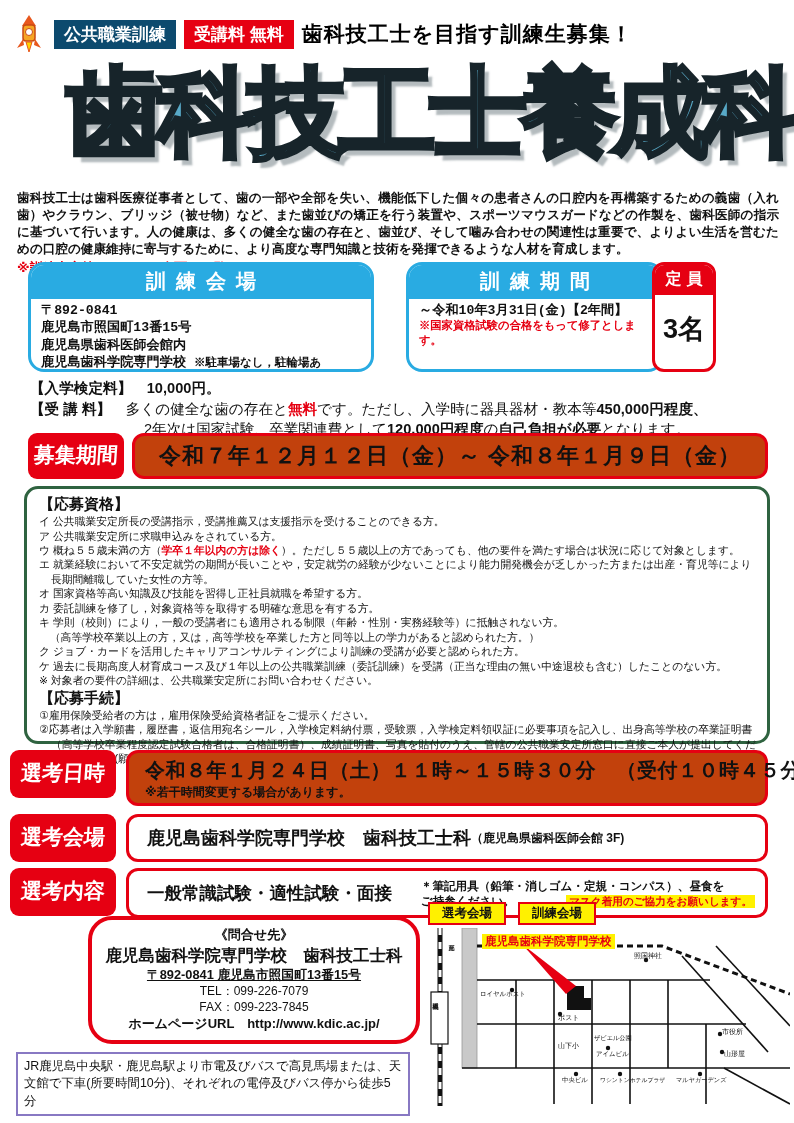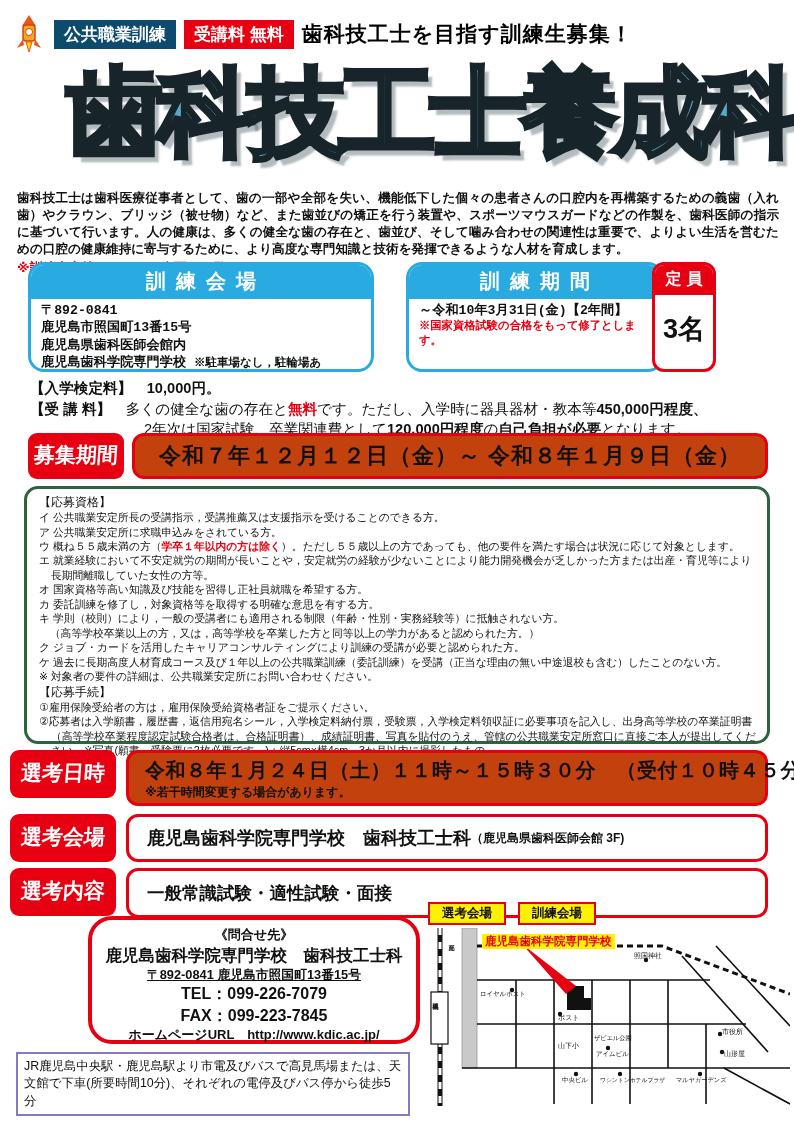--- a/index.html
+++ b/index.html
@@ -50,21 +50,21 @@
   .fees .normal { font-weight:normal; }
   .fees .indent { padding-left:114px; }
   
   .rbadge { position:absolute; background:#e60012; border-radius:9px; color:#fff; font-weight:bold; text-align:center; }
   .rbadge span { display:inline-block; transform:skewX(-4deg); }
   .yellowbar { position:absolute; background:#c2410c; border:3px solid #e60012; border-radius:12px; }
   .recruit-badge { top:433px; left:28px; width:96px; height:46px; font-size:21px; line-height:44px; }
   .recruit-bar { top:433px; left:132px; width:636px; height:46px; text-align:center; font-size:22px; font-weight:bold; line-height:40px; letter-spacing:1px; }
   
   .green-box { position:absolute; top:486px; left:24px; width:746px; height:258px; border:3px solid #2f6340; border-radius:14px; padding:5px 10px 0 12px; font-size:10.8px; line-height:1.34; }
-  .green-box .sec-title { font-weight:normal; font-size:12px; }
+  .green-box .sec-title { font-weight:bold; font-size:15px; }
   .green-box .item { padding-left:1.1em; text-indent:-1.1em; }
   .green-box .red-strong { color:#e60012; font-weight:bold; }
   
   .sel-badge { width:106px; height:48px; font-size:21px; line-height:46px; left:10px; }
   .dt-badge { top:750px; }
   .dt-box { top:750px; left:126px; width:642px; height:56px; padding:4px 14px 0 16px; }
   .dt-main { font-size:20px; font-weight:bold; letter-spacing:.5px; white-space:nowrap; }
   .dt-note { font-size:12px; font-weight:bold; }
   .venue2-badge { top:814px; }
   .whitebox { position:absolute; background:#fff; border:3px solid #e60012; border-radius:12px; }
@@ -74,21 +74,21 @@
   .content-badge { top:868px; }
   .content-box { top:868px; left:126px; width:642px; height:50px; display:flex; align-items:center; padding:0 10px 0 18px; }
   .content-main { font-size:17.5px; font-weight:bold; white-space:nowrap;text-align:center; }
   .content-notes { margin-left:auto; font-size:11.6px; font-weight:bold; line-height:1.3; text-align:left; }
   .mask-note { display:inline-block; background:#fff100; color:#e60012; font-size:10.6px; font-weight:bold; padding:0 3px; margin-left:48px; }
   
   .contact { position:absolute; top:916px; left:88px; width:332px; height:128px; border:4px solid #e60012; border-radius:24px; text-align:center; padding-top:6px; line-height:1.35; }
   .c-title { font-size:13px; font-weight:bold; }
   .c-name { font-size:16.5px; font-weight:bold; white-space:nowrap; }
   .c-addr { font-size:12.8px; font-weight:bold;text-decoration:underline; }
-  .c-tel, .c-fax { font-size:16px; font-weight:bold;text-align:center; }
+  .c-tel, .c-fax { font-size:12px; font-weight:normal;text-align:center; }
   .c-url { font-size:13px; font-weight:bold; }
   
   .access { position:absolute; top:1052px; left:16px; width:394px; border:2px solid #8878c3; padding:4px 6px; font-size:12.4px; line-height:1.4; }
   
   .map { position:absolute; top:902px; left:424px; width:366px; height:210px; }
   .map-badges { position:absolute; top:0; left:4px; display:flex; gap:12px; }
   .map-badge { background:#fff100; border:2px solid #e60012; font-size:12.5px; font-weight:bold; padding:1px 12px; color:#111; }
   .map-svg { position:absolute; top:26px; left:0; }
   .school-label { position:absolute; top:32px; left:58px; background:#fff100; color:#e60012; font-size:11.5px; font-weight:bold; padding:0 3px; white-space:nowrap; }
   .vtext { writing-mode:vertical-rl; }
@@ -186,20 +186,25 @@
 
   <div class="rbadge sel-badge venue2-badge"><span>選考会場</span></div>
   <div class="whitebox venue2-box">
     <span class="venue2-main">鹿児島歯科学院専門学校　歯科技工士科</span>
     <span class="venue2-sub">（鹿児島県歯科医師会館 3F)</span>
   </div>
 
   <div class="rbadge sel-badge content-badge"><span>選考内容</span></div>
   <div class="whitebox content-box">
     <span class="content-main">一般常識試験・適性試験・面接</span>
+    <span class="content-notes">
+      <span>＊筆記用具（鉛筆・消しゴム・定規・コンパス）、昼食を</span><br>
+      <span>ご持参ください。</span>
+      <span class="mask-note">マスク着用のご協力をお願いします。</span>
+    </span>
   </div>
 
   <div class="contact">
     <div class="c-title">《問合せ先》</div>
     <div class="c-name">鹿児島歯科学院専門学校　歯科技工士科</div>
     <div class="c-addr">〒892-0841 鹿児島市照国町13番15号</div>
     <div class="c-tel">TEL：099-226-7079</div>
     <div class="c-fax">FAX：099-223-7845</div>
     <div class="c-url">ホームページURL　http://www.kdic.ac.jp/</div>
   </div>

